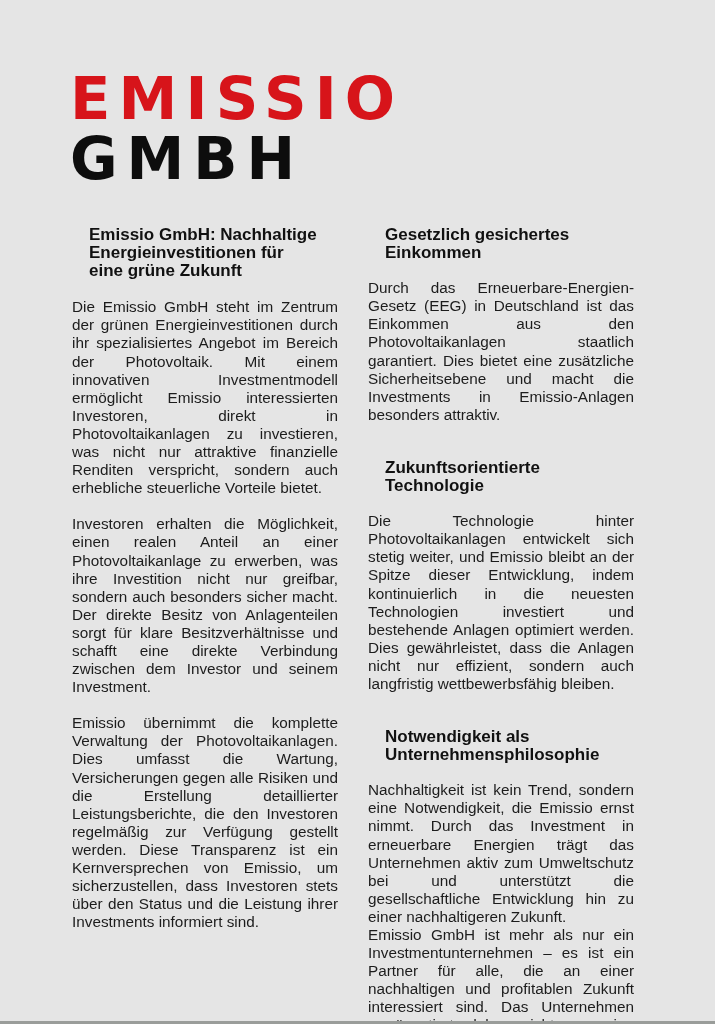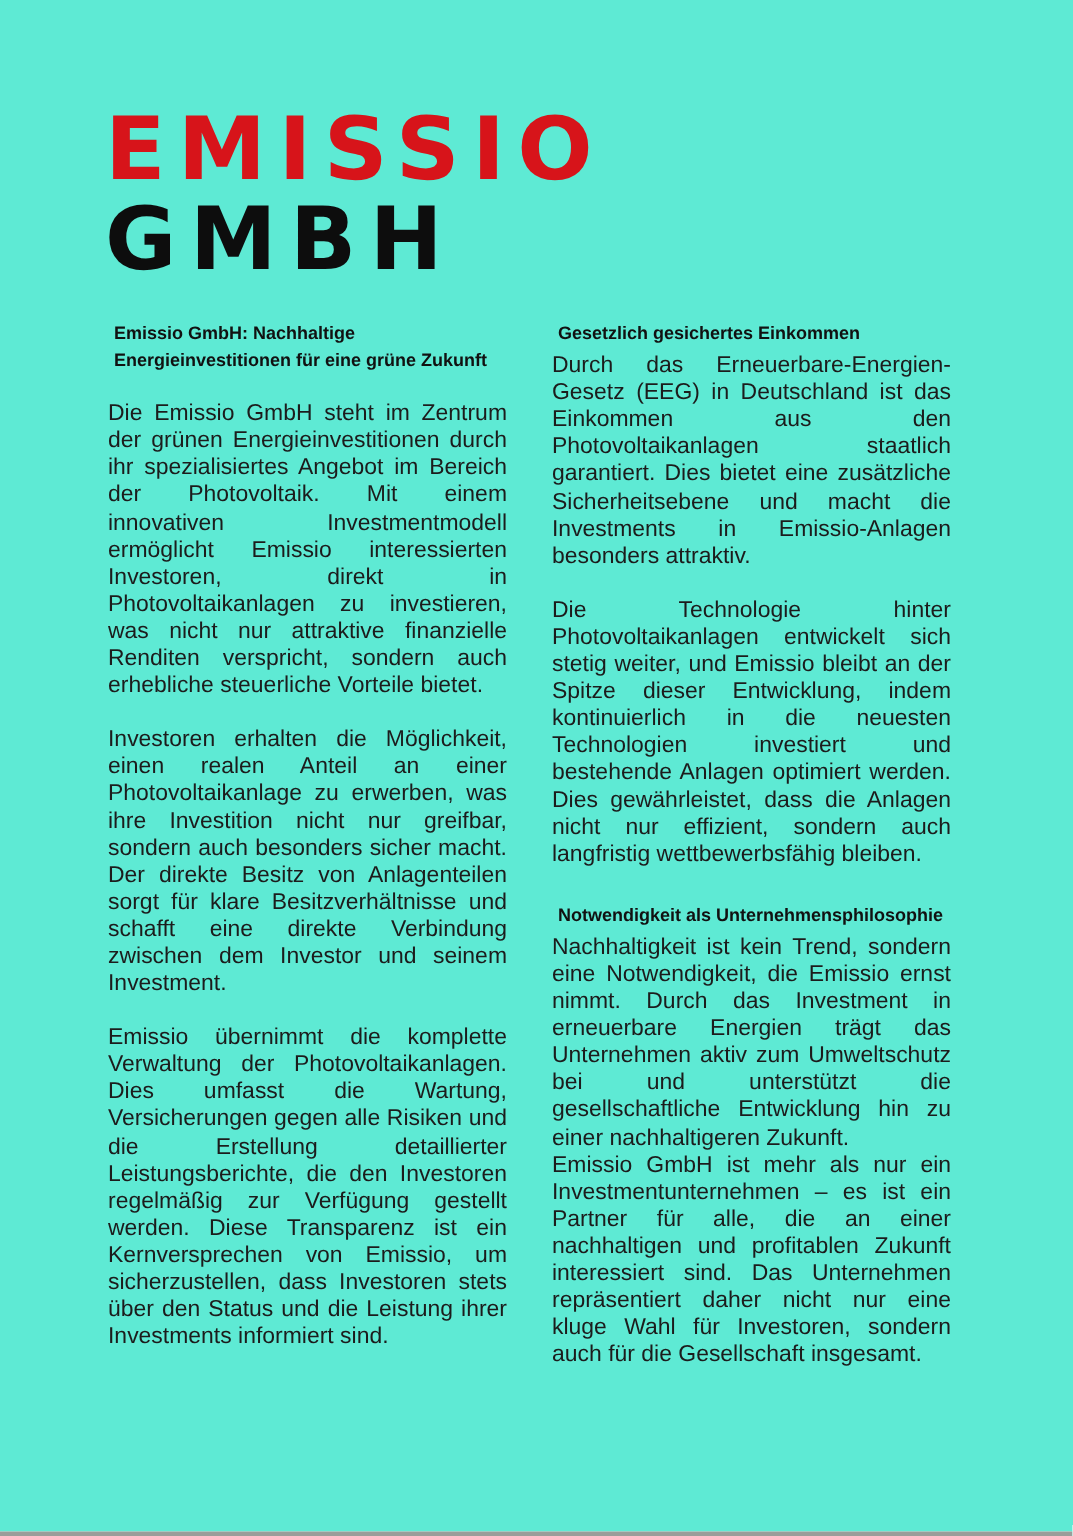--- a/index.html
+++ b/index.html
@@ -13,21 +13,21 @@
       position: relative;
       overflow: hidden;
       font-family: "Liberation Sans", sans-serif;
       color: #1a1a1a;
     }
     .page {
       position: absolute;
       left: 0; top: 0;
       width: 715px;
       height: 1021px;
-      background: #5eead4;
+      background: #e5e5e5;
     }
     .bottom-edge {
       position: absolute;
       left: 0; bottom: 0;
       width: 715px;
       height: 3px;
       background: #9a9d9a;
     }
     .logo {
       position: absolute;
@@ -59,24 +59,24 @@
       top: 209px;
       width: 266px;
       font-size: 15.3px;
       line-height: 18.1px;
     }
     .col-left { left: 72px; }
     .col-right { left: 368px; }
     .section { margin: 0; }
     .heading {
       font-weight: bold;
-      font-size: 12px;
+      font-size: 17px;
       line-height: 18.1px;
       color: #111;
-      margin: 4px;
+      margin: 17px;
     }
     .para {
       margin: 0;
       text-align: justify;
       color: #1c1c1c;
     }
     .intro-para { margin-top: 18px; }
     .gap { height: 18px; }
   </style>
 </head>
@@ -104,20 +104,21 @@
     </div>
   </div>
 
   <div class="column col-right">
     <div class="section">
       <p class="heading">Gesetzlich gesichertes Einkommen</p>
       <p class="para">Durch das Erneuerbare-Energien-Gesetz (EEG) in Deutschland ist das Einkommen aus den Photovoltaikanlagen staatlich garantiert. Dies bietet eine zusätzliche Sicherheitsebene und macht die Investments in Emissio-Anlagen besonders attraktiv.</p>
     </div>
     <div class="gap"></div>
     <div class="section">
+      <p class="heading">Zukunftsorientierte Technologie</p>
       <p class="para">Die Technologie hinter Photovoltaikanlagen entwickelt sich stetig weiter, und Emissio bleibt an der Spitze dieser Entwicklung, indem kontinuierlich in die neuesten Technologien investiert und bestehende Anlagen optimiert werden. Dies gewährleistet, dass die Anlagen nicht nur effizient, sondern auch langfristig wettbewerbsfähig bleiben.</p>
     </div>
     <div class="gap"></div>
     <div class="section">
       <p class="heading">Notwendigkeit als Unternehmensphilosophie</p>
       <p class="para">Nachhaltigkeit ist kein Trend, sondern eine Notwendigkeit, die Emissio ernst nimmt. Durch das Investment in erneuerbare Energien trägt das Unternehmen aktiv zum Umweltschutz bei und unterstützt die gesellschaftliche Entwicklung hin zu einer nachhaltigeren Zukunft.</p>
       <p class="para">Emissio GmbH ist mehr als nur ein Investmentunternehmen – es ist ein Partner für alle, die an einer nachhaltigen und profitablen Zukunft interessiert sind. Das Unternehmen repräsentiert daher nicht nur eine kluge Wahl für Investoren, sondern auch für die Gesellschaft insgesamt.</p>
     </div>
   </div>
 

